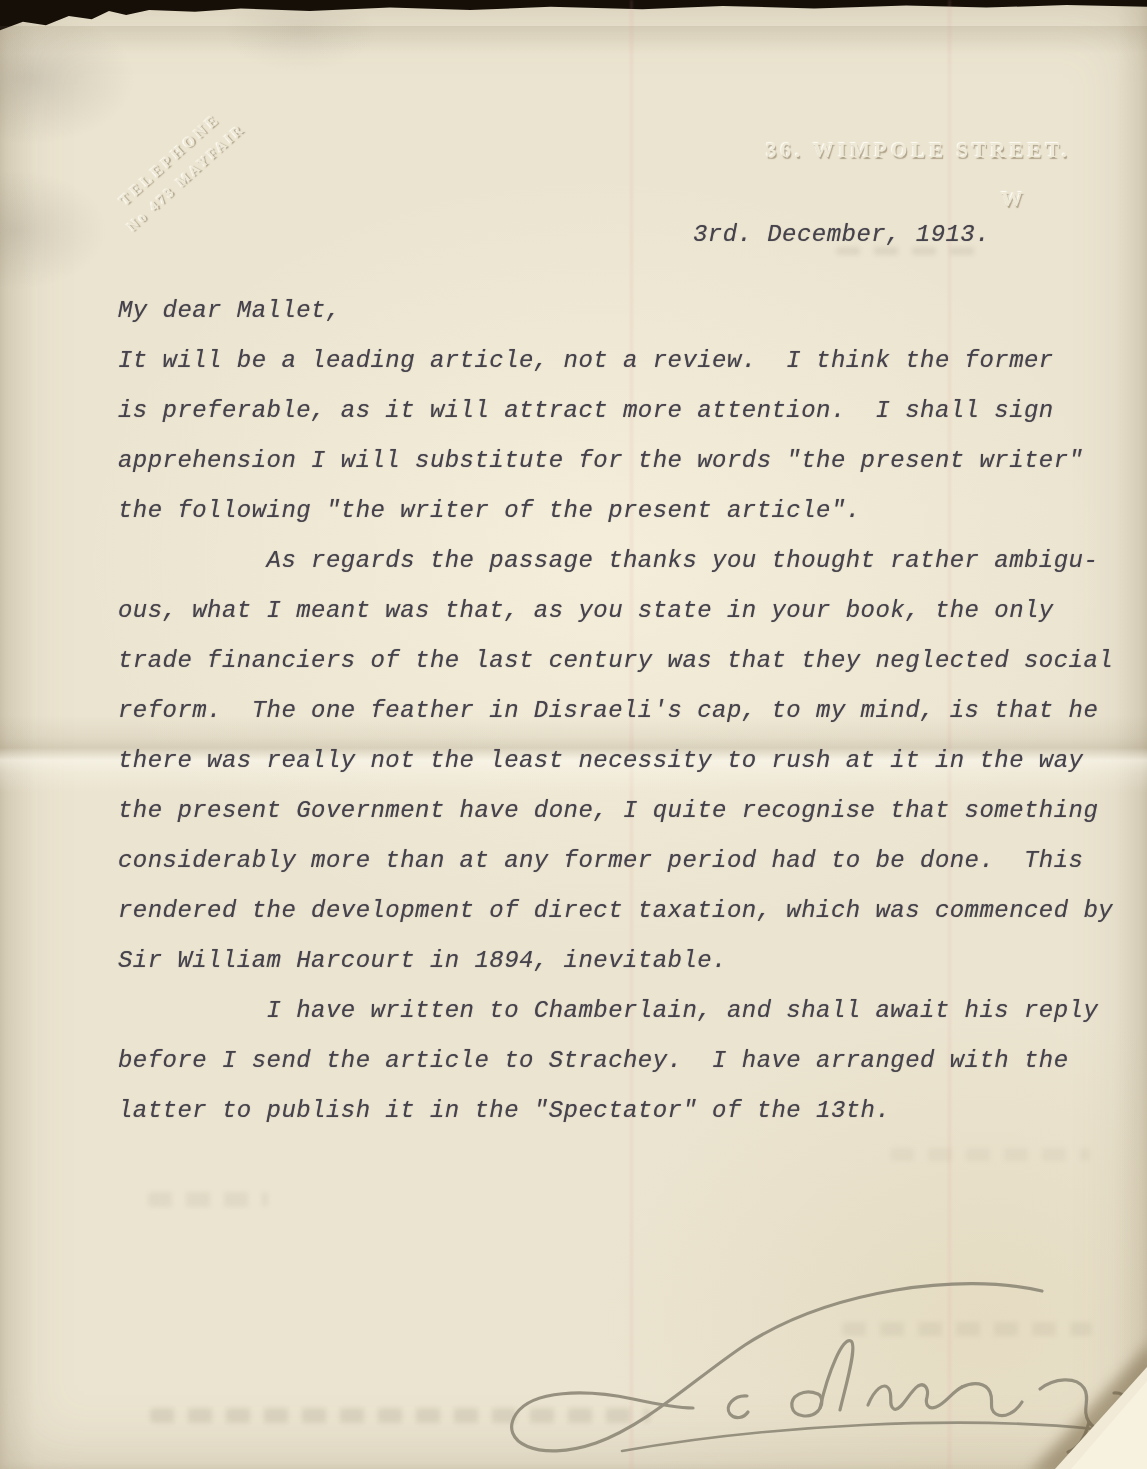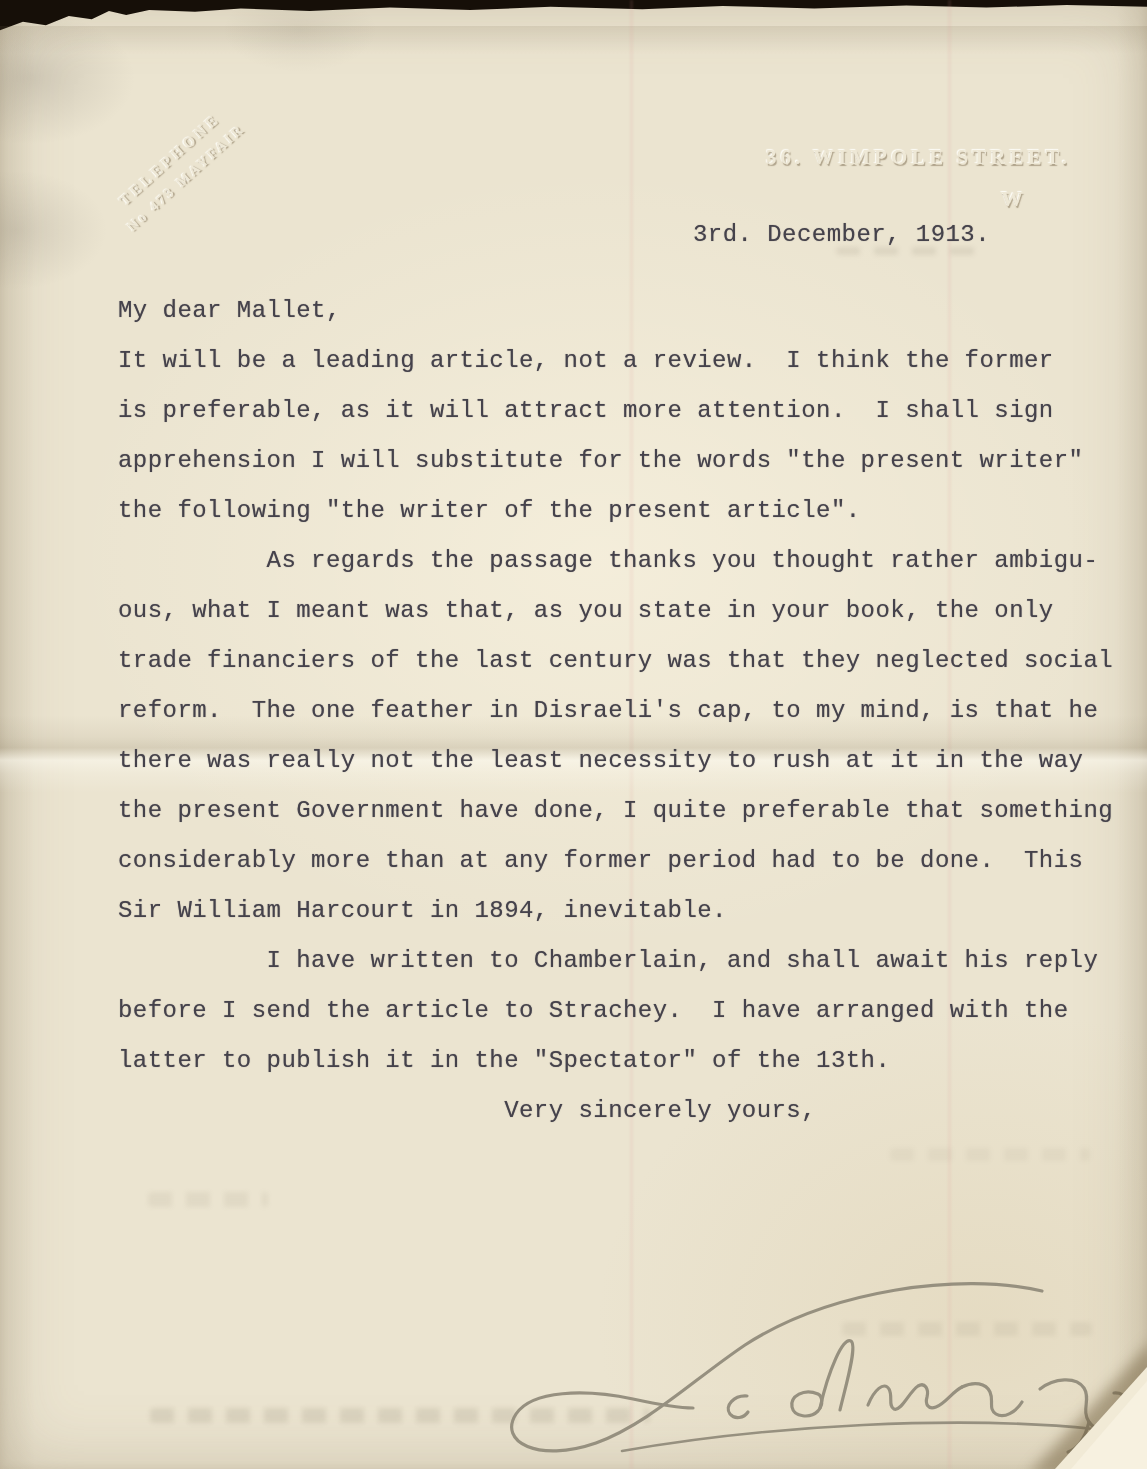--- a/index.html
+++ b/index.html
@@ -36,27 +36,27 @@
   .pink-1{left:630px;} .pink-2{left:948px;}
 
   
   .emboss{font-family:"Liberation Serif","DejaVu Serif",serif;font-weight:bold;
     color:#eee8d6;
     text-shadow:1px 1.5px 1px rgba(125,110,82,0.55), -1px -1px 1px rgba(255,255,252,0.9);}
   .emboss-tel{position:absolute;left:56px;top:148px;width:244px;transform:rotate(-42deg);
     text-align:center;}
   .emboss-tel .l1{font-size:15px;letter-spacing:4px;}
   .emboss-tel .l2{font-size:14px;letter-spacing:3px;margin-top:8px;}
-  .emboss-addr{position:absolute;left:766px;top:145px;font-size:21px;letter-spacing:4px;}
+  .emboss-addr{position:absolute;left:766px;top:138px;font-size:21px;letter-spacing:4px;}
   .emboss-w{position:absolute;left:1001px;top:186px;font-size:22px;letter-spacing:2px;}
 
   
   .typed, .typed-line{font-family:"Liberation Mono","DejaVu Sans Mono",monospace;
     font-size:24px;letter-spacing:0.45px;color:#45424b;white-space:pre;
-    text-shadow:0 0 1px rgba(69,66,75,0.55);}
+    text-shadow:0 0 1px rgba(69,66,75,0.55);font-style:italic;}
   .date{position:absolute;left:693px;top:210px;height:50px;line-height:50px;}
   .body-lines{position:absolute;left:118px;top:286px;}
   .typed-line{height:50px;line-height:50px;}
 
   
   .ghost{position:absolute;filter:blur(2.5px);border-radius:4px;
     background:repeating-linear-gradient(90deg, rgba(128,118,98,0.35) 0 24px, transparent 24px 38px);}
   .g1{left:150px;top:1408px;width:500px;height:15px;opacity:.45;}
   .g2{left:842px;top:1322px;width:250px;height:14px;opacity:.28;}
   .g3{left:148px;top:1192px;width:120px;height:15px;opacity:.28;}
@@ -99,27 +99,27 @@
         <div class="typed-line">My dear Mallet,</div>
         <div class="typed-line">It will be a leading article, not a review.  I think the former</div>
         <div class="typed-line">is preferable, as it will attract more attention.  I shall sign</div>
         <div class="typed-line">apprehension I will substitute for the words "the present writer"</div>
         <div class="typed-line">the following "the writer of the present article".</div>
         <div class="typed-line">          As regards the passage thanks you thought rather ambigu-</div>
         <div class="typed-line">ous, what I meant was that, as you state in your book, the only</div>
         <div class="typed-line">trade financiers of the last century was that they neglected social</div>
         <div class="typed-line">reform.  The one feather in Disraeli's cap, to my mind, is that he</div>
         <div class="typed-line">there was really not the least necessity to rush at it in the way</div>
-        <div class="typed-line">the present Government have done, I quite preferable that something</div>
+        <div class="typed-line">the present Government have done, I quite recognise that something</div>
         <div class="typed-line">considerably more than at any former period had to be done.  This</div>
+        <div class="typed-line">rendered the development of direct taxation, which was commenced by</div>
         <div class="typed-line">Sir William Harcourt in 1894, inevitable.</div>
         <div class="typed-line">          I have written to Chamberlain, and shall await his reply</div>
         <div class="typed-line">before I send the article to Strachey.  I have arranged with the</div>
         <div class="typed-line">latter to publish it in the "Spectator" of the 13th.</div>
-        <div class="typed-line">                          Very sincerely yours,</div>
       </div>
 
     <div class="ghost g1"></div>
     <div class="ghost g2"></div>
     <div class="ghost g3"></div>
     <div class="ghost g4"></div>
     <div class="ghost g5"></div>
 
     <svg class="sig" viewBox="0 0 1147 1469" xmlns="http://www.w3.org/2000/svg">
       <g fill="none" stroke="#8e8878" stroke-width="3.2" stroke-linecap="round" opacity="0.9">

